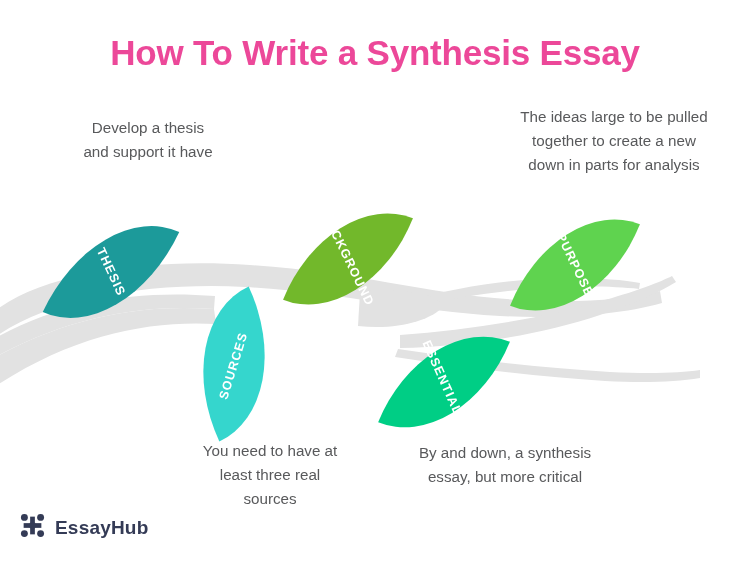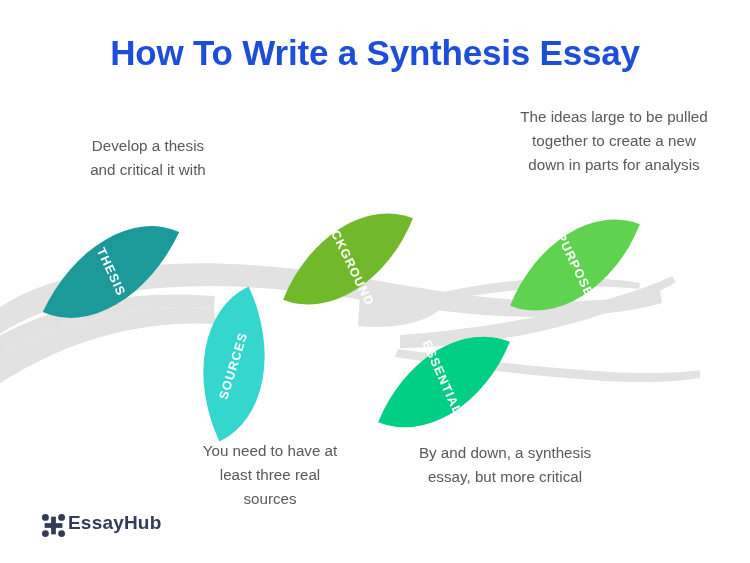--- a/index.html
+++ b/index.html
@@ -19,21 +19,21 @@
   }
   
   #title {
     position: absolute;
     left: 0;
     top: 33px;
     width: 750px;
     text-align: center;
     font-size: 35px;
     font-weight: bold;
-    color: #1d4ed8;
+    color: #ec4899;
     letter-spacing: -0.2px;
   }
   
   #branches {
     position: absolute;
     left: 0;
     top: 0;
     width: 750px;
     height: 563px;
   }
@@ -61,25 +61,25 @@
   .caption {
     position: absolute;
     text-align: center;
     color: #58595b;
     font-size: 15.2px;
     line-height: 24px;
   }
   
   #logo {
     position: absolute;
-    left: 40px;
+    left: 19px;
     top: 512px;
     display: flex;
-    align-items: flex-start;
-    gap: 1px;
+    align-items: flex-end;
+    gap: 9px;
   }
   #logo-text {
     font-size: 19px;
     font-weight: bold;
     color: #343b56;
     letter-spacing: 0.2px;
   }
 </style>
 </head>
 <body>
@@ -131,23 +131,23 @@
       <span>ESSENTIALS</span>
     </div>
   </div>
 
   <div class="leaf" style="left:530px; top:203px; width:90px; height:124px; background:#5FD34F; transform: rotate(22deg);">
     <div class="leaf-label" style="transform: rotate(42deg);">
       <span>PURPOSE</span>
     </div>
   </div>
 
-  <div class="caption" style="left:43px; top:116px; width:210px;margin-top:18px;">
+  <div class="caption" style="left:43px; top:116px; width:210px;">
     <div>Develop a thesis</div>
-    <div>and critical it with</div>
+    <div>and support it have</div>
   </div>
 
   <div class="caption" style="left:160px; top:439px; width:220px;">
     <div>You need to have at</div>
     <div>least three real</div>
     <div>sources</div>
   </div>
 
 
   <div class="caption" style="left:380px; top:441px; width:250px;">

